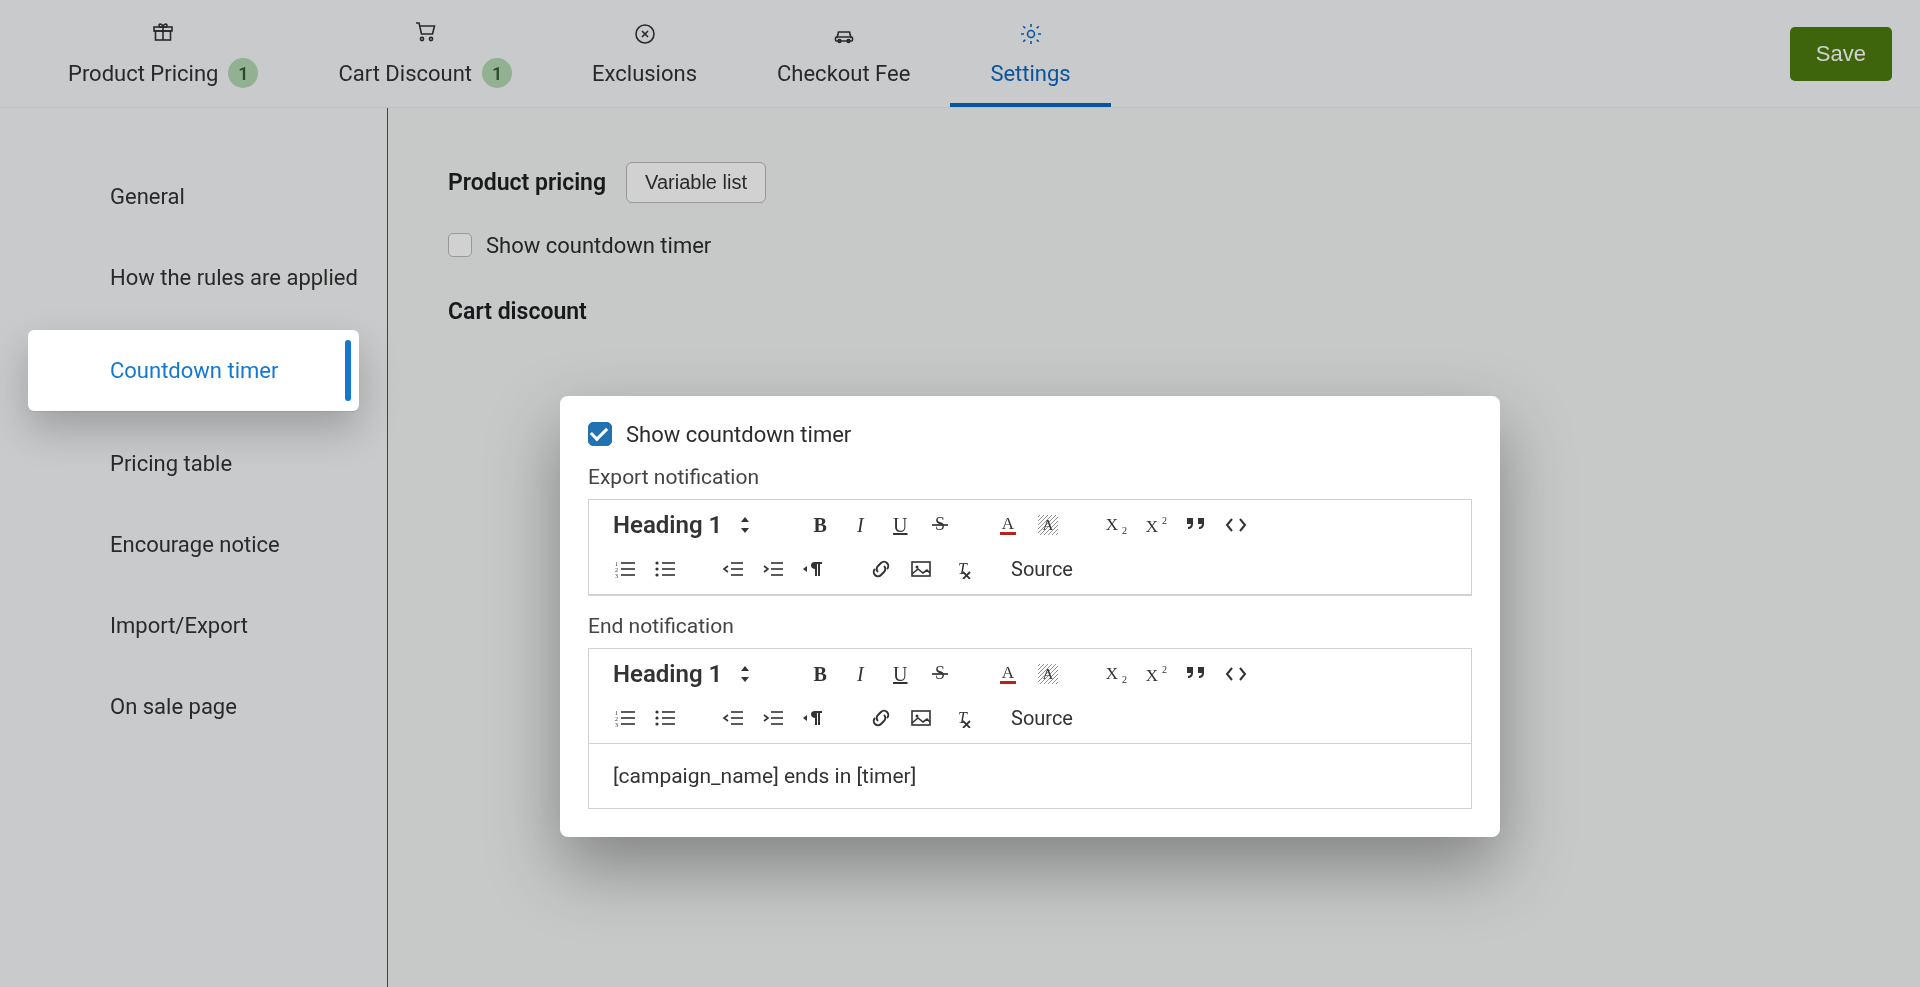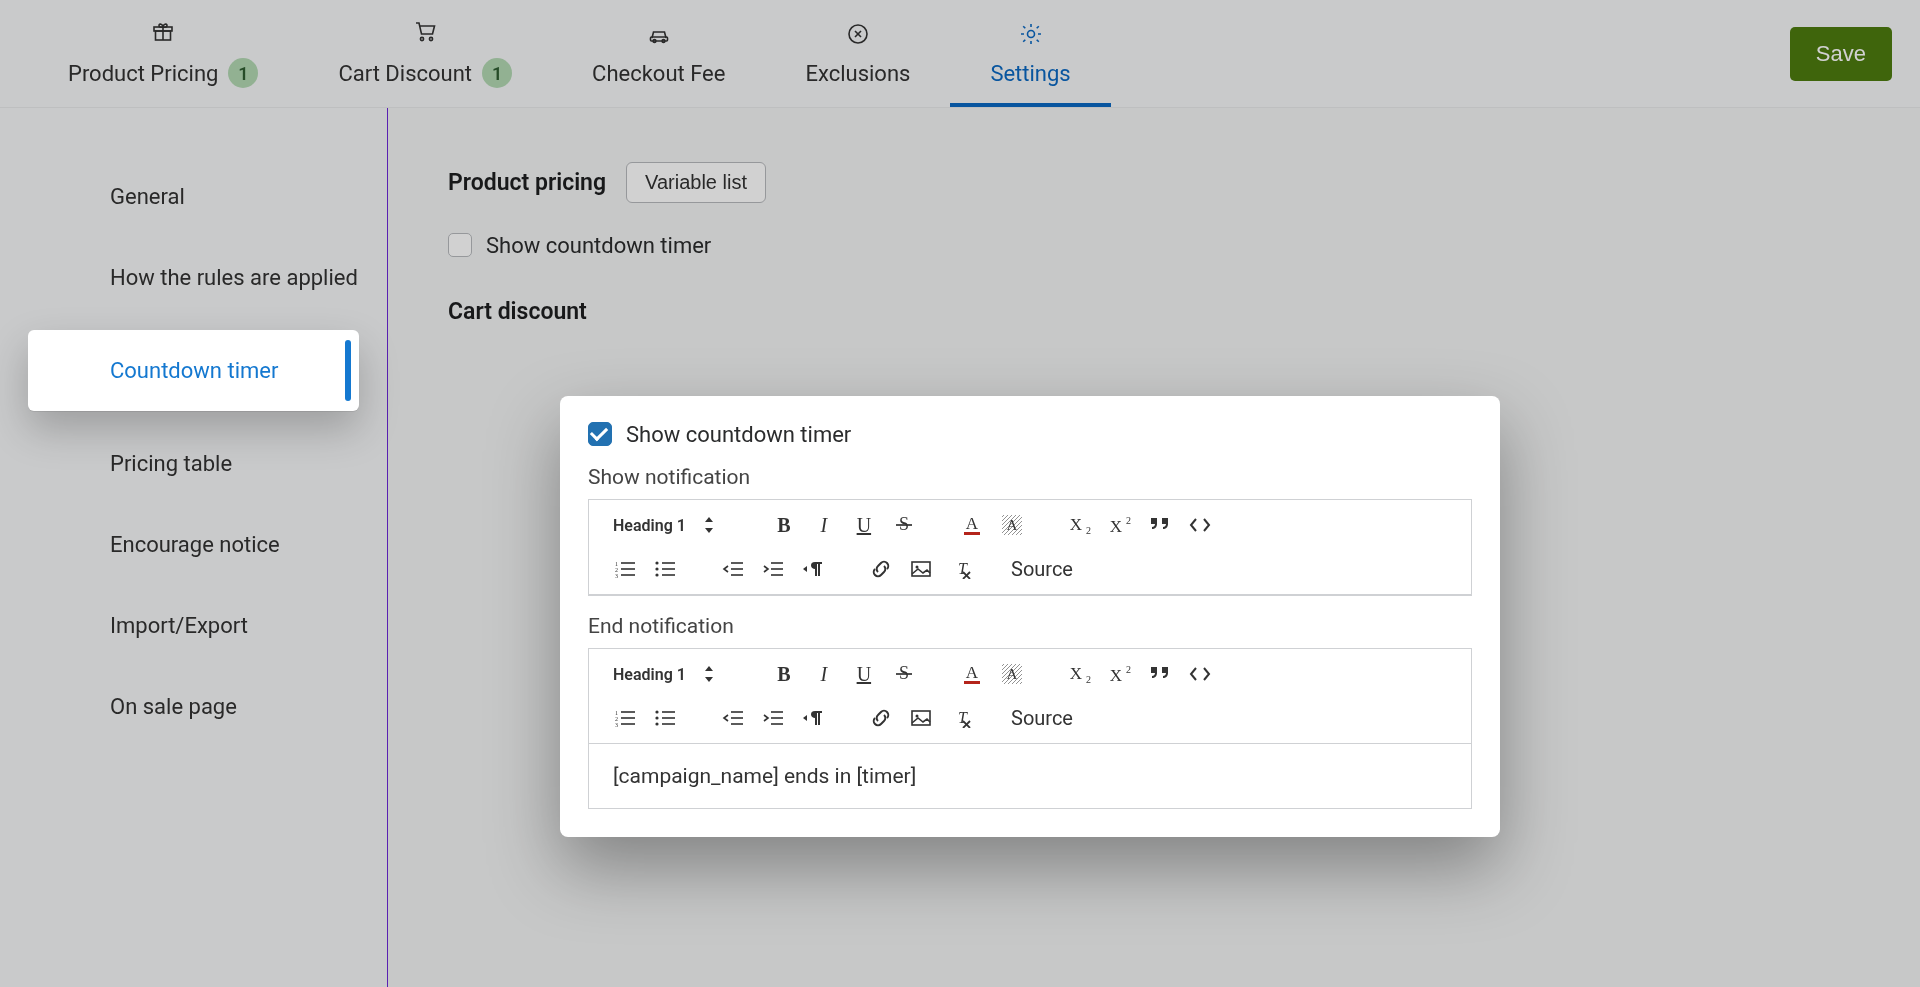--- a/index.html
+++ b/index.html
@@ -194,21 +194,21 @@
   font-size: 20px;
   color: #333;
   cursor: pointer;
 }
 .tool svg { display:block; }
 .heading-select {
   display: inline-flex;
   align-items: center;
   gap: 18px;
   padding: 2px 6px;
-  font-size: 16px;
+  font-size: 24px;
   font-family: inherit;
   font-weight: 600;
   color: #333;
   cursor: pointer;
   margin-right: 24px;
 }
 .heading-select::after { content:""; }
 .tool-gap { width: 24px; }
 .tool-break { flex-basis: 100%; height: 0; }
 .source-btn {
@@ -256,41 +256,41 @@
     </span>
     <span class="label">
       <span>Cart Discount</span>
       <span class="badge">1</span>
     </span>
   </div>
 
   <div class="tab">
     <span class="icon">
       <svg width="24" height="24" viewBox="0 0 24 24" fill="none" stroke="currentColor" stroke-width="1.6">
+        <circle cx="12" cy="12" r="9"></circle>
+          <line x1="9" y1="9" x2="15" y2="15"></line>
+          <line x1="15" y1="9" x2="9" y2="15"></line>
+      </svg>
+    </span>
+    <span class="label">
+        <span>Exclusions</span>
+      </span>
+  </div>
+
+  <div class="tab">
+    <span class="icon">
+      <svg width="24" height="24" viewBox="0 0 24 24" fill="none" stroke="currentColor" stroke-width="1.6">
         <path d="M5 16l1.5-6h11L19 16"></path>
           <rect x="3.5" y="15" width="17" height="4" rx="1"></rect>
         <circle cx="7.5" cy="19" r="1.4"></circle>
           <circle cx="16.5" cy="19" r="1.4"></circle>
       </svg>
     </span>
     <span class="label">
         <span>Checkout Fee</span>
-      </span>
-  </div>
-
-  <div class="tab">
-    <span class="icon">
-      <svg width="24" height="24" viewBox="0 0 24 24" fill="none" stroke="currentColor" stroke-width="1.6">
-        <circle cx="12" cy="12" r="9"></circle>
-          <line x1="9" y1="9" x2="15" y2="15"></line>
-          <line x1="15" y1="9" x2="9" y2="15"></line>
-      </svg>
-    </span>
-    <span class="label">
-        <span>Exclusions</span>
       </span>
   </div>
 
   <div class="tab active">
     <span class="icon">
       <svg width="24" height="24" viewBox="0 0 24 24" fill="none" stroke="currentColor" stroke-width="1.6">
         <circle cx="12" cy="12" r="3.5"></circle>
         <path d="M12 2v3M12 19v3M4.2 4.2l2.1 2.1M17.7 17.7l2.1 2.1M2 12h3M19 12h3M4.2 19.8l2.1-2.1M17.7 6.3l2.1-2.1"></path>
       </svg>
     </span>
@@ -327,21 +327,21 @@
     <div class="cart-title">Cart discount</div>
   </div>
 </div>
 
 <div class="card">
   <label class="check-row">
     <input type="checkbox" class="checked" style="">
     <span>Show countdown timer</span>
   </label>
 
-  <div class="field-label">Show notification</div>
+  <div class="field-label">Export notification</div>
   <div class="editor">
     <div class="toolbar">
       <span class="heading-select">
         <span>Heading 1</span>
         <svg width="10" height="16" viewBox="0 0 10 16">
             <path d="M5 0 L9 5 H1 Z M5 16 L1 11 H9 Z" fill="#333"></path>
           </svg>
       </span>
       <span class="tool tool-b">B</span>
       <span class="tool tool-i">I</span>

